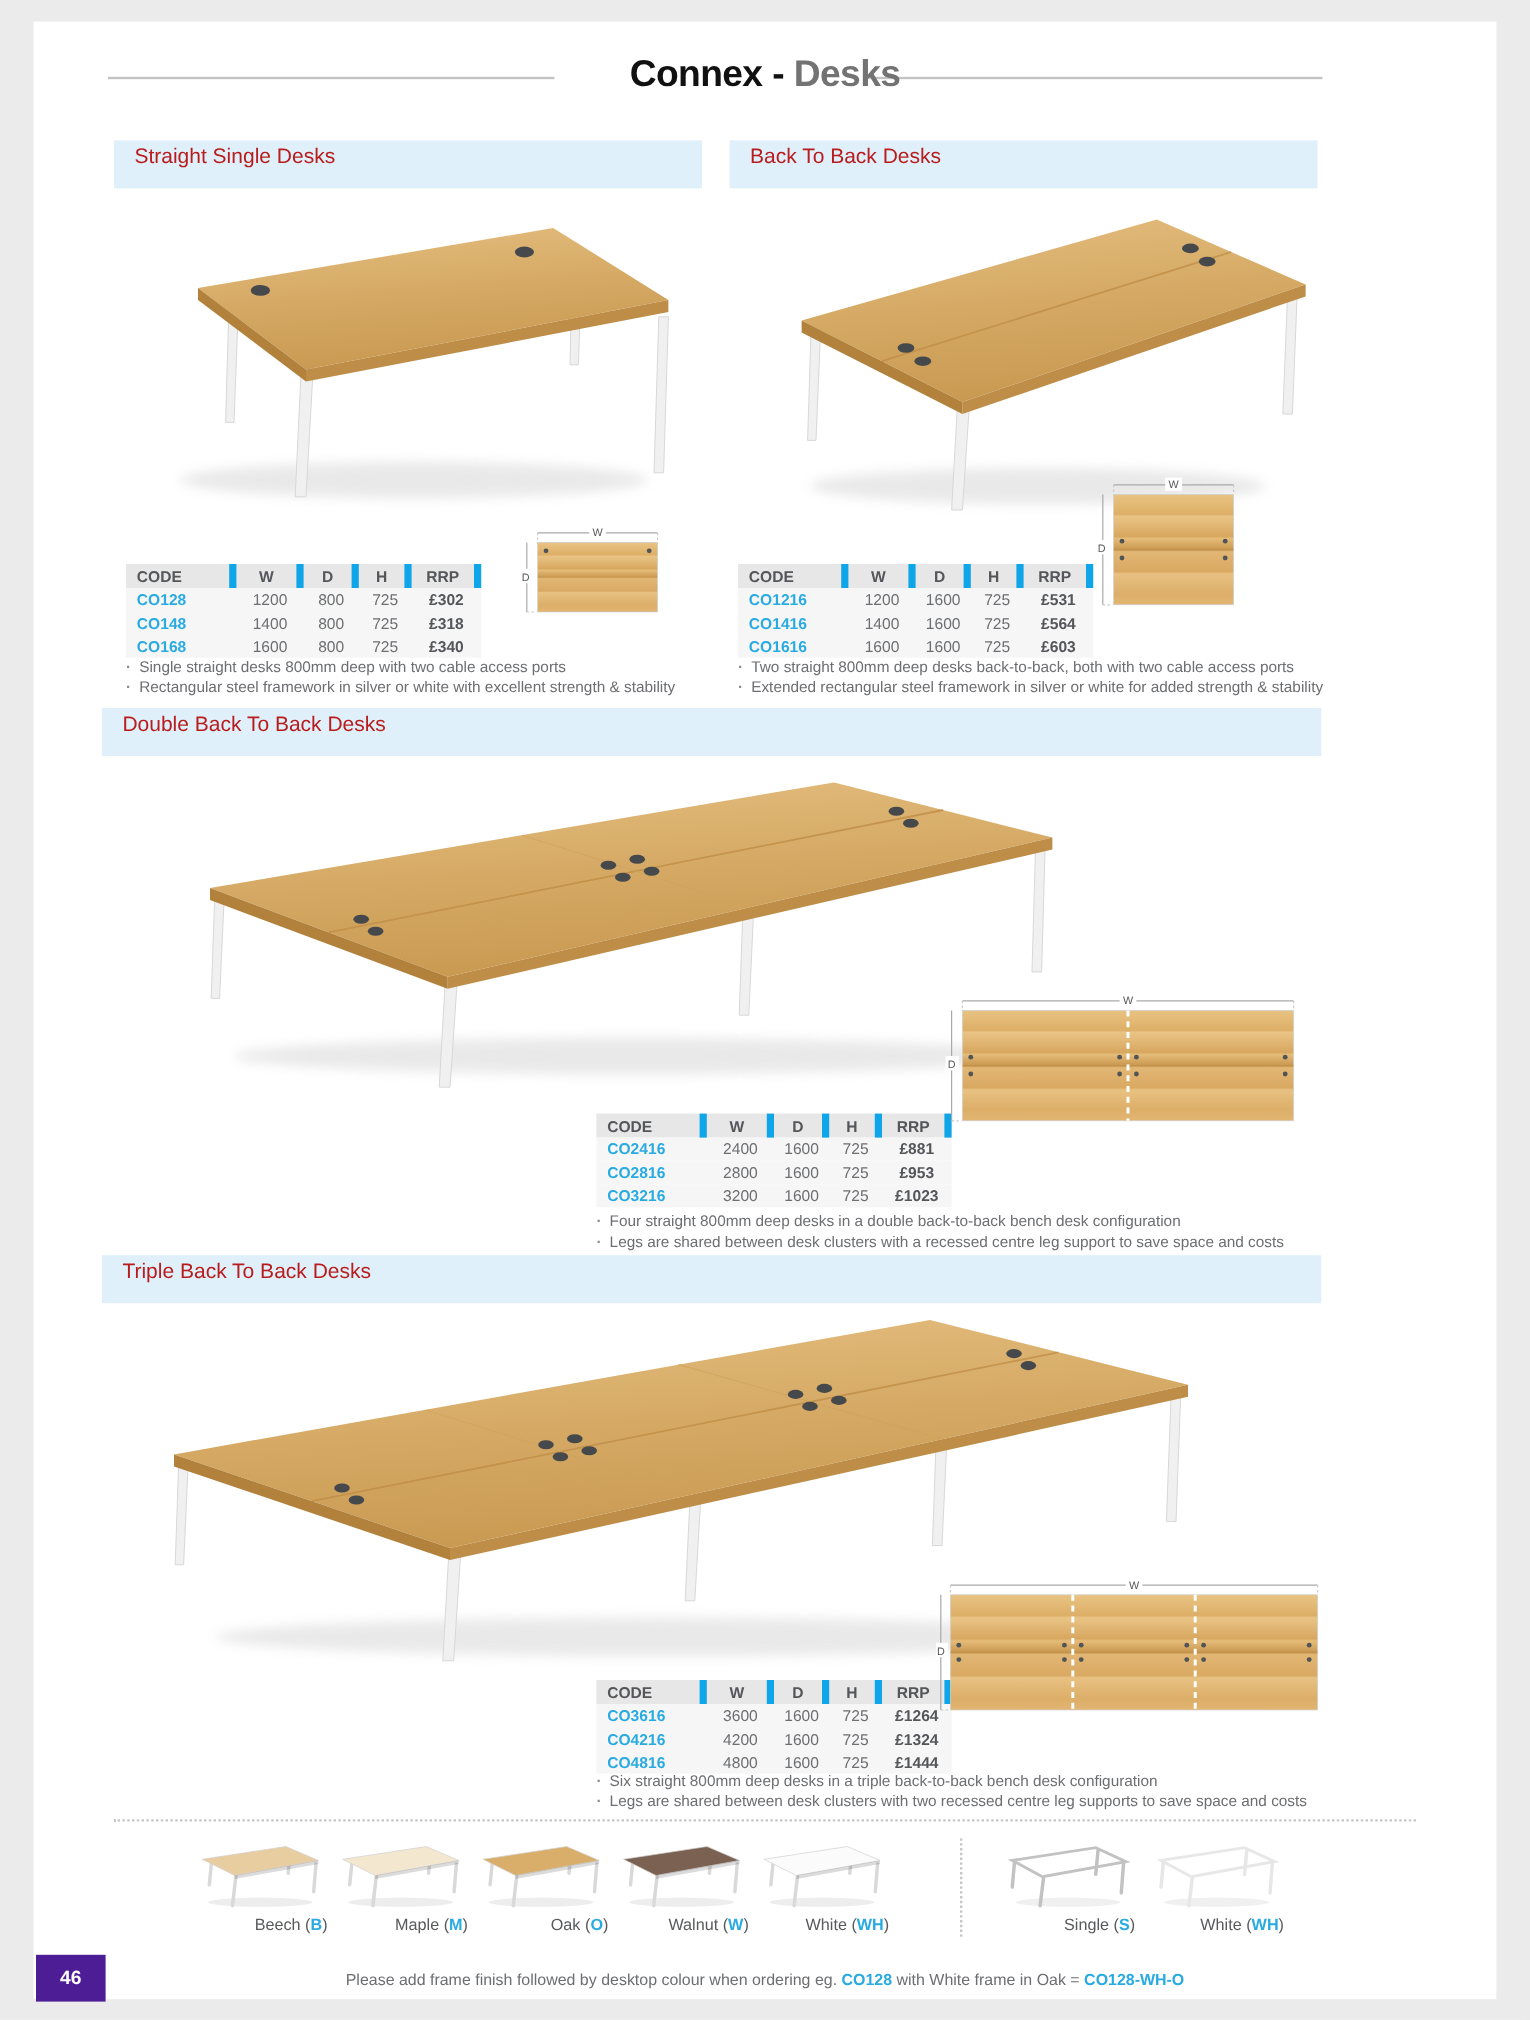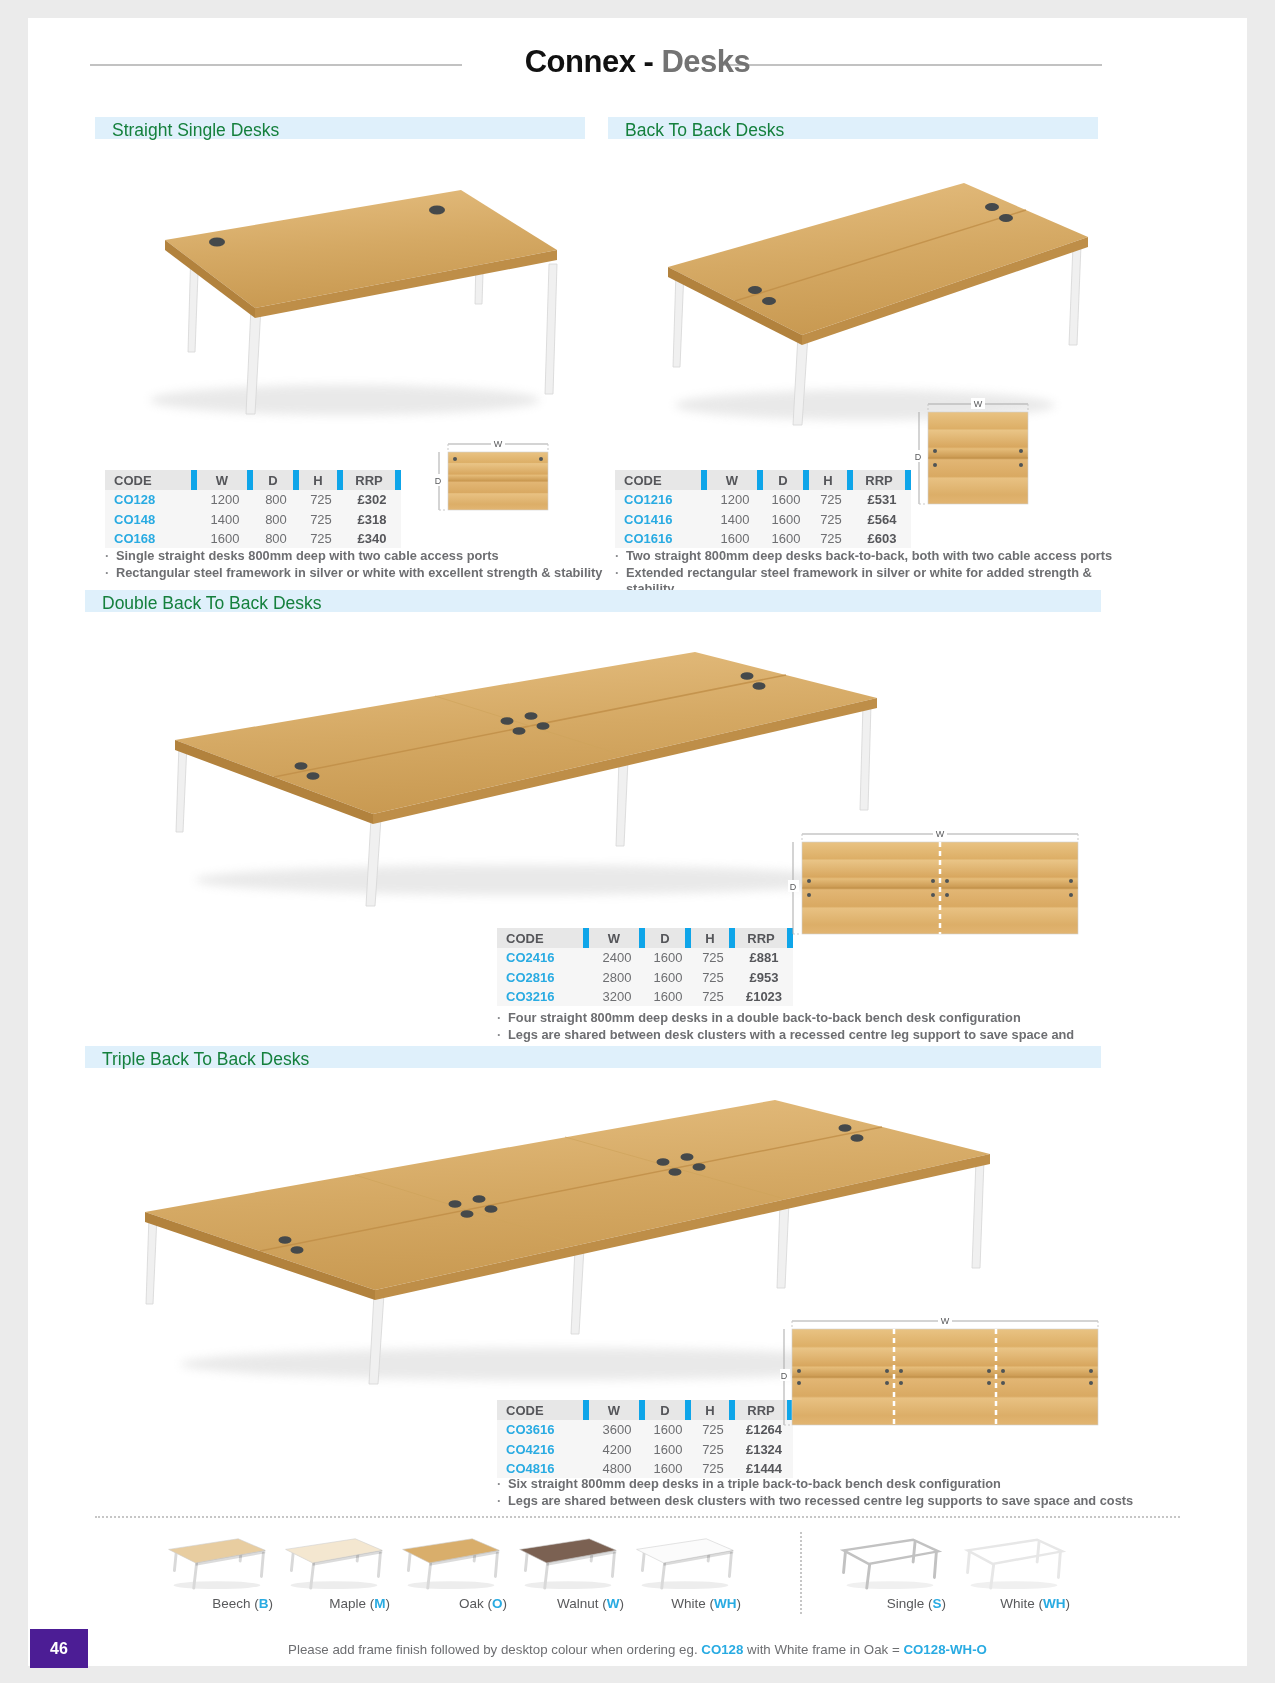--- a/index.html
+++ b/index.html
@@ -4,33 +4,33 @@
 <style>
   html,body{margin:0;padding:0;background:#EBEBEB;font-family:"Liberation Sans",sans-serif;}
   .stage{position:relative;width:1275px;height:1683px;background:#EBEBEB;overflow:hidden;}
   .page{position:absolute;left:28px;top:18px;width:1219px;height:1648px;background:#FFFFFF;}
   .abs{position:absolute;}
   
   .title{position:absolute;left:0;top:44px;width:1275px;text-align:center;font-size:31px;font-weight:bold;color:#111;letter-spacing:-0.5px;}
   .title .accent{color:#737373;}
   .rule{position:absolute;top:64px;height:2px;background:#C2C2C2;}
   
-  .bar{position:absolute;height:22px;background:#DFF0FB;color:#15803d;font-size:17.5px;line-height:27px;padding-left:17px;box-sizing:border-box;}
+  .bar{position:absolute;height:40px;background:#DFF0FB;color:#b91c1c;font-size:17.5px;line-height:27px;padding-left:17px;box-sizing:border-box;}
   
   .tbl{position:absolute;width:296px;font-size:13px;color:#6D6E71;}
   .tr{display:grid;grid-template-columns:92px 56px 46px 44px 58px;background:#F6F6F6;}
   .tr.th{background:#E7E7E7;color:#55565A;font-weight:bold;}
   .tr.th .td{border-right:6px solid #0ea5e9;}
   .td{padding:2.5px 0 2px 9px;white-space:nowrap;}
   .td.num,.td.hnum{text-align:center;padding-left:0;}
   .td.code{color:#29ABE2;font-weight:bold;}
   .td.rrp{color:#55565A;font-weight:bold;text-align:center;padding-left:0;}
   
   .bullets{position:absolute;font-size:12.8px;color:#6D6E71;line-height:16.5px;}
-  .bullets div{position:relative;padding-left:13px;font-weight:bold;}
+  .bullets div{position:relative;padding-left:13px;}
   .bullets div::before{content:"·";position:absolute;left:2px;top:0;font-weight:bold;color:#8A8B8E;}
   
   .fin{position:absolute;width:116px;text-align:right;}
   .fin svg{display:block;margin:0 auto;}
   .fin-label{font-size:13.5px;color:#58595B;margin-top:4px;}
   .fin-label b{color:#29ABE2;}
   .dotline{position:absolute;border-top:2px dotted #C6C6C6;}
   .vdotline{position:absolute;border-left:2px dotted #C6C6C6;}
   
   .pagenum{position:absolute;left:30px;top:1629px;width:58px;height:39px;background:#4c1d95;color:#FFFFFF;font-weight:bold;font-size:16px;text-align:center;line-height:39px;}

